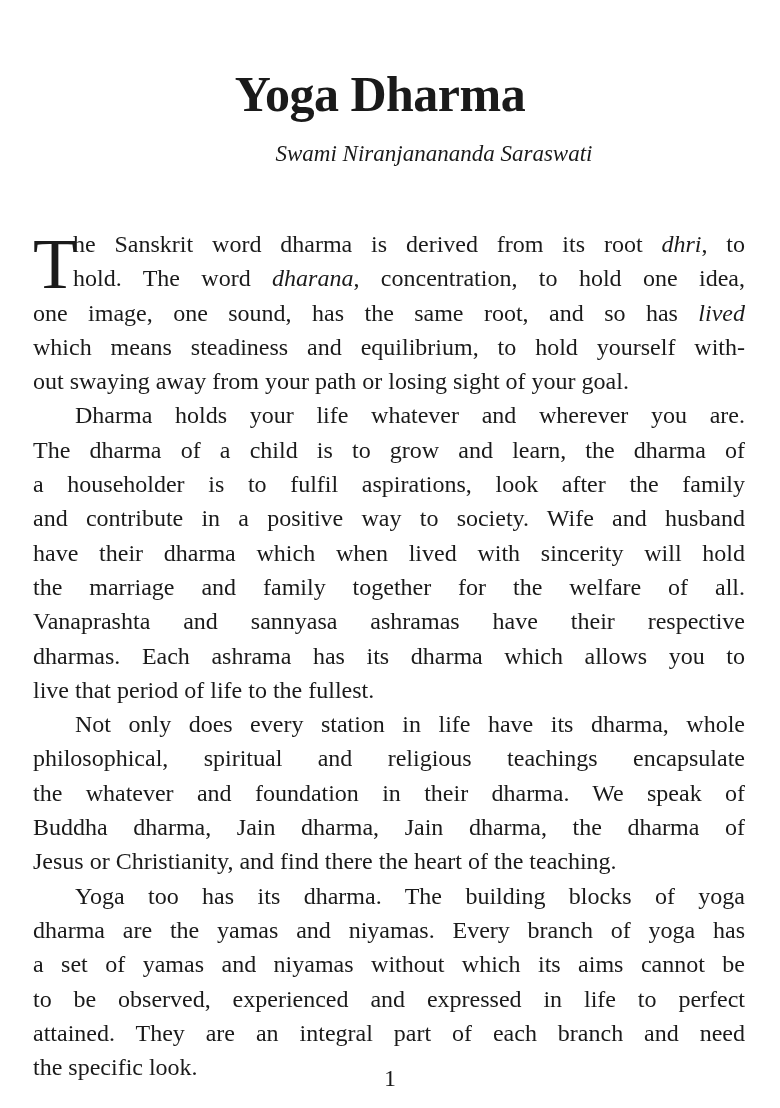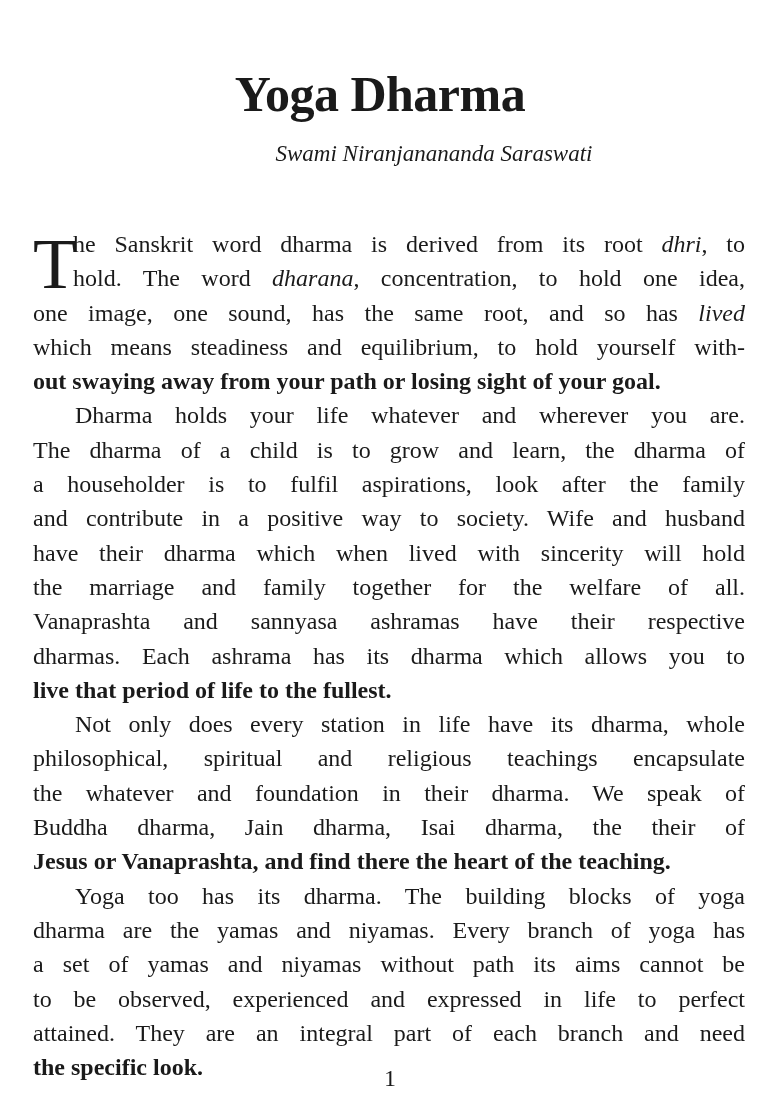--- a/index.html
+++ b/index.html
@@ -1,21 +1,21 @@
 <!DOCTYPE html>
 <html><head>
   <meta charset="utf-8">
   <style>
     html, body { margin: 0; padding: 0; background: #ffffff; }
     body { width: 780px; height: 1108px; position: relative; overflow: hidden; color: #1a1a1a; font-family: "Liberation Serif", "DejaVu Serif", serif; }
     .title { position: absolute; top: 30px; left: 0; width: 760px; text-align: center; font-size: 50px; line-height: 60px; letter-spacing: -0.5px; }
     .byline { position: absolute; top: 140px; left: 0; width: 780px; text-align: center; font-size: 23px; font-style: italic; line-height: 28px; margin-left: 44px; }
     .body { position: absolute; top: 227px; left: 33px; width: 712px; }
     .line { height: 34.3px; line-height: 34.3px; font-size: 24px; white-space: nowrap; text-align: justify; text-align-last: justify; }
-    .line.last { text-align-last: left; font-weight: bold; }
+    .line.last { text-align-last: left; }
     .line.indent { padding-left: 42px; }
     .line.cap { padding-left: 40px; }
     .dropcap { position: absolute; left: 0; top: 7px; font-size: 72px; line-height: 60px; }
     .pagenum { position: absolute; top: 1063px; left: 0; width: 780px; text-align: center; font-size: 24px; line-height: 30px; }
     i { font-style: italic; }
   </style>
 </head>
 <body>
 
 <h1 class="title">Yoga Dharma</h1>
@@ -34,24 +34,24 @@
       <div class="line">a householder is to fulfil aspirations, look after the family</div>
       <div class="line">and contribute in a positive way to society. Wife and husband</div>
       <div class="line">have their dharma which when lived with sincerity will hold</div>
       <div class="line">the marriage and family together for the welfare of all.</div>
       <div class="line">Vanaprashta and sannyasa ashramas have their respective</div>
       <div class="line">dharmas. Each ashrama has its dharma which allows you to</div>
       <div class="line last">live that period of life to the fullest.</div>
       <div class="line indent">Not only does every station in life have its dharma, whole</div>
       <div class="line">philosophical, spiritual and religious teachings encapsulate</div>
       <div class="line">the whatever and foundation in their dharma. We speak of</div>
-      <div class="line">Buddha dharma, Jain dharma, Isai dharma, the their of</div>
-      <div class="line last">Jesus or Vanaprashta, and find there the heart of the teaching.</div>
+      <div class="line">Buddha dharma, Jain dharma, Jain dharma, the dharma of</div>
+      <div class="line last">Jesus or Christianity, and find there the heart of the teaching.</div>
       <div class="line indent">Yoga too has its dharma. The building blocks of yoga</div>
       <div class="line">dharma are the yamas and niyamas. Every branch of yoga has</div>
-      <div class="line">a set of yamas and niyamas without path its aims cannot be</div>
+      <div class="line">a set of yamas and niyamas without which its aims cannot be</div>
       <div class="line">to be observed, experienced and expressed in life to perfect</div>
       <div class="line">attained. They are an integral part of each branch and need</div>
       <div class="line last">the specific look.</div>
     </div>
 </div>
 
 <div class="pagenum">1</div>
 
 </body></html>

